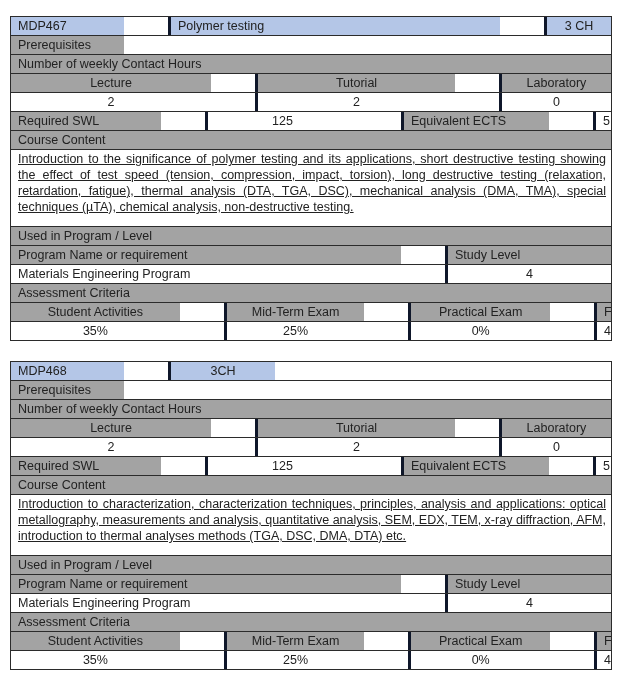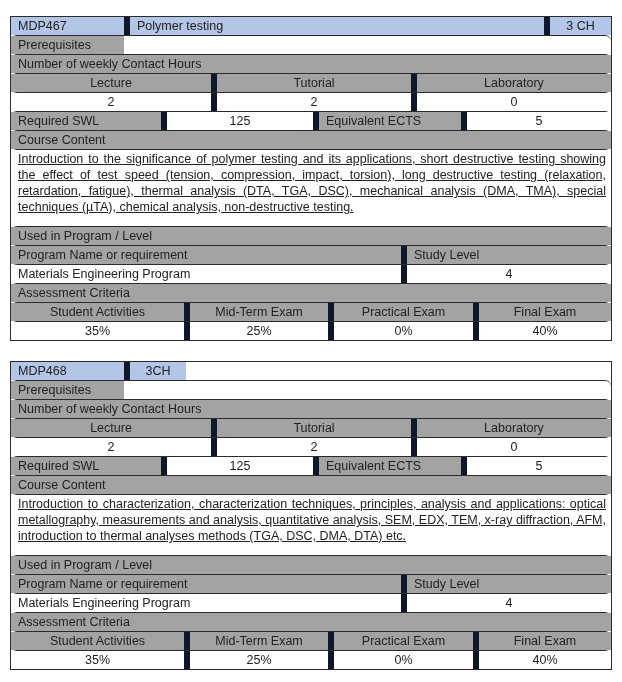--- a/index.html
+++ b/index.html
@@ -1,23 +1,23 @@
 <!DOCTYPE html>
 <html><head>
 <meta charset="utf-8">
 <style>
   html, body { margin: 0; padding: 0; background: #ffffff; }
   body { width: 622px; height: 682px; position: relative; font-family: "Liberation Sans", sans-serif; font-size: 12.5px; color: #222; }
   .course { position: absolute; left: 10px; width: 600px; border: 1px solid #2b2b2b; }
   #course-0 { top: 16px; }
   #course-1 { top: 361px; }
-  .row { display: flex; border-top: 1px solid #2b2b2b; height: 18px; border-radius: 6px; }
+  .row { display: flex; border-top: 1px solid #2b2b2b; height: 18px; }
   .row:first-child { border-top: none; }
   .cell { box-sizing: border-box; padding: 0 7px; line-height: 18px; white-space: nowrap; overflow: hidden; }
-  .cell + .cell { border-left: 6px solid #0f172a; }
+  .cell + .cell { border-left: 3px solid #0f172a; margin-left: 44px; }
   .blue { background: #b4c6e7; }
   .green { background: #a3a3a3; }
   .white { background: #ffffff; }
   .center { text-align: center; }
   .full { flex: 1; }
   .content { height: auto; }
   .content .cell { white-space: normal; text-align: justify; line-height: 16px; padding: 1px 5px 11px 7px; text-decoration: underline; }
 </style>
 </head>
 <body>
@@ -80,21 +80,21 @@
     <div class="cell white center" style="width:173px">35%</div>
     <div class="cell white center" style="width:144px">25%</div>
     <div class="cell white center" style="width:145px">0%</div>
     <div class="cell white center full">40%</div>
   </div>
 </div>
 
 <div class="course" id="course-1">
   <div class="row">
     <div class="cell blue" style="width:113px">MDP468</div>
-    <div class="cell blue center" style="width:62px">3CH</div>
+    <div class="cell blue center" style="width:107px">3CH</div>
   </div>
   <div class="row">
     <div class="cell green" style="width:113px">Prerequisites</div>
   </div>
   <div class="row">
     <div class="cell green full">Number of weekly Contact Hours</div>
   </div>
   <div class="row">
     <div class="cell green center" style="width:200px">Lecture</div>
     <div class="cell green center" style="width:200px">Tutorial</div>

